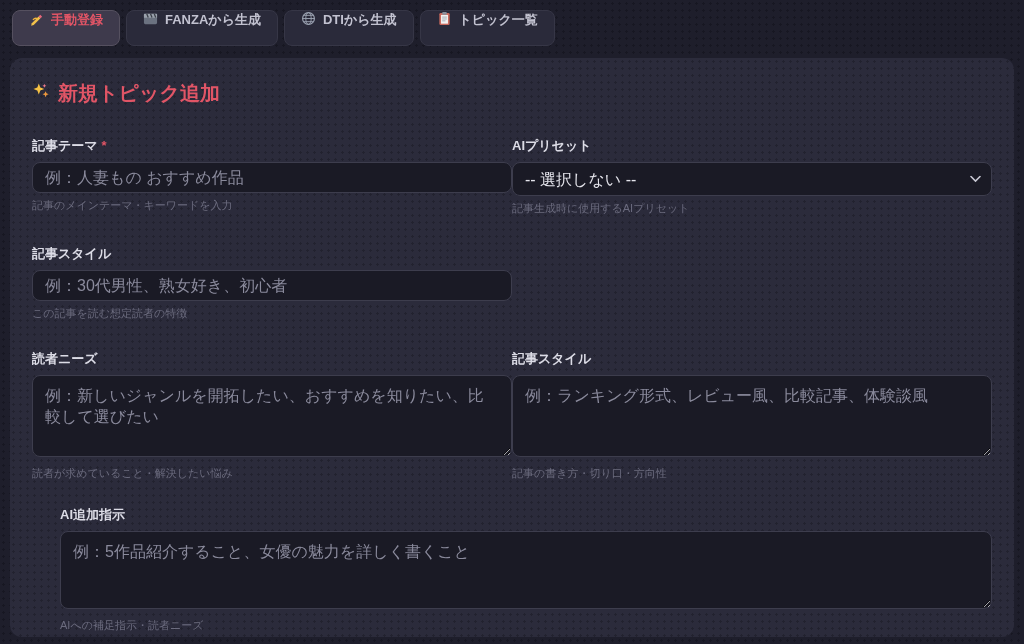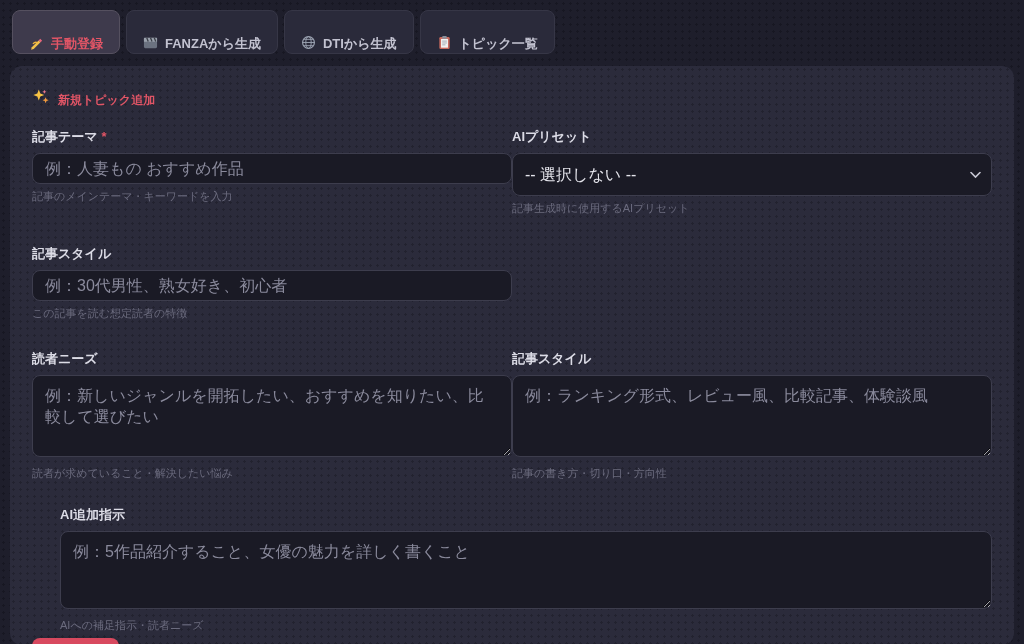--- a/index.html
+++ b/index.html
@@ -7,45 +7,45 @@
   body {
     background-color:#1e1e2b;
     background-image: radial-gradient(rgba(0,0,0,0.22) 1px, transparent 1.2px);
     background-size:7px 7px;
     font-family:"Liberation Sans","DejaVu Sans",sans-serif;
     color:#dcdce6;
   }
   
   .tabbar { display:flex; gap:6px; padding:10px 0 0 12px; }
   .tab {
-    display:flex; align-items:flex-end; gap:7px;
-    height:44px; padding:0 16px;
+    display:flex; align-items:flex-start; gap:7px;
+    height:36px; padding:0 16px;
     background:#2a2a3a; border:1px solid #363646; border-radius:8px;
     color:#c2c2d0; font-size:13px; font-weight:600; cursor:pointer;
     white-space:nowrap;
   }
   .tab.active {
     background:#3e3a4c; border-color:#55505f; color:#e15566;
   }
   .tab svg { flex:0 0 auto; }
   
   .card {
     margin:12px 10px 0 10px;
     height:579px;
     background-color:#2b2b3b;
     background-image: radial-gradient(rgba(0,0,0,0.20) 1px, transparent 1.2px);
     background-size:7px 7px;
     border-radius:12px;
     padding:22px 22px 0 22px;
     overflow:hidden;
   }
   .panel-title {
-    display:flex; align-items:flex-end; gap:8px;
-    color:#e15566; font-size:12px; font-weight:bold;
-    margin-bottom:19px;
+    display:flex; align-items:center; gap:8px;
+    color:#e15566; font-size:20px; font-weight:bold;
+    margin-bottom:30px;
   }
   
   .form-row { display:grid; grid-template-columns:1fr 1fr; column-gap:0; margin-bottom:30px; }
   .form-row.tight { margin-bottom:26px; }
   .form-row.full { grid-template-columns:1fr;padding-left:28px; }
   .field label { display:block; font-size:13px; font-weight:bold; color:#dcdce6; margin-bottom:7px; }
   .req { color:#e15566; margin-left:4px; font-weight:bold; }
   .control, select.control, textarea.control {
     width:100%;
     background:#1a1a25;
@@ -56,21 +56,21 @@
     font-family:"Liberation Sans","DejaVu Sans",sans-serif;
     padding:7px 12px;
     outline:none;
   }
   input.control { height:31px; }
   textarea.control { height:82px; padding:10px 12px; resize:both; }
   textarea.ta-short { height:78px; }
   .control::placeholder { color:#8a8a9c; opacity:1; }
   .select-wrap { position:relative; }
   select.control {
-    height:43px; appearance:none; -webkit-appearance:none; -moz-appearance:none;
+    height:34px; appearance:none; -webkit-appearance:none; -moz-appearance:none;
     cursor:pointer;
   }
   .select-chevron {
     position:absolute; right:11px; top:50%; transform:translateY(-50%);
     pointer-events:none; display:flex;
   }
   .hint { font-size:11px; color:#6b6b7e; margin-top:6px; line-height:13px; }
   
   .btn-register {
     margin-top:6px;

